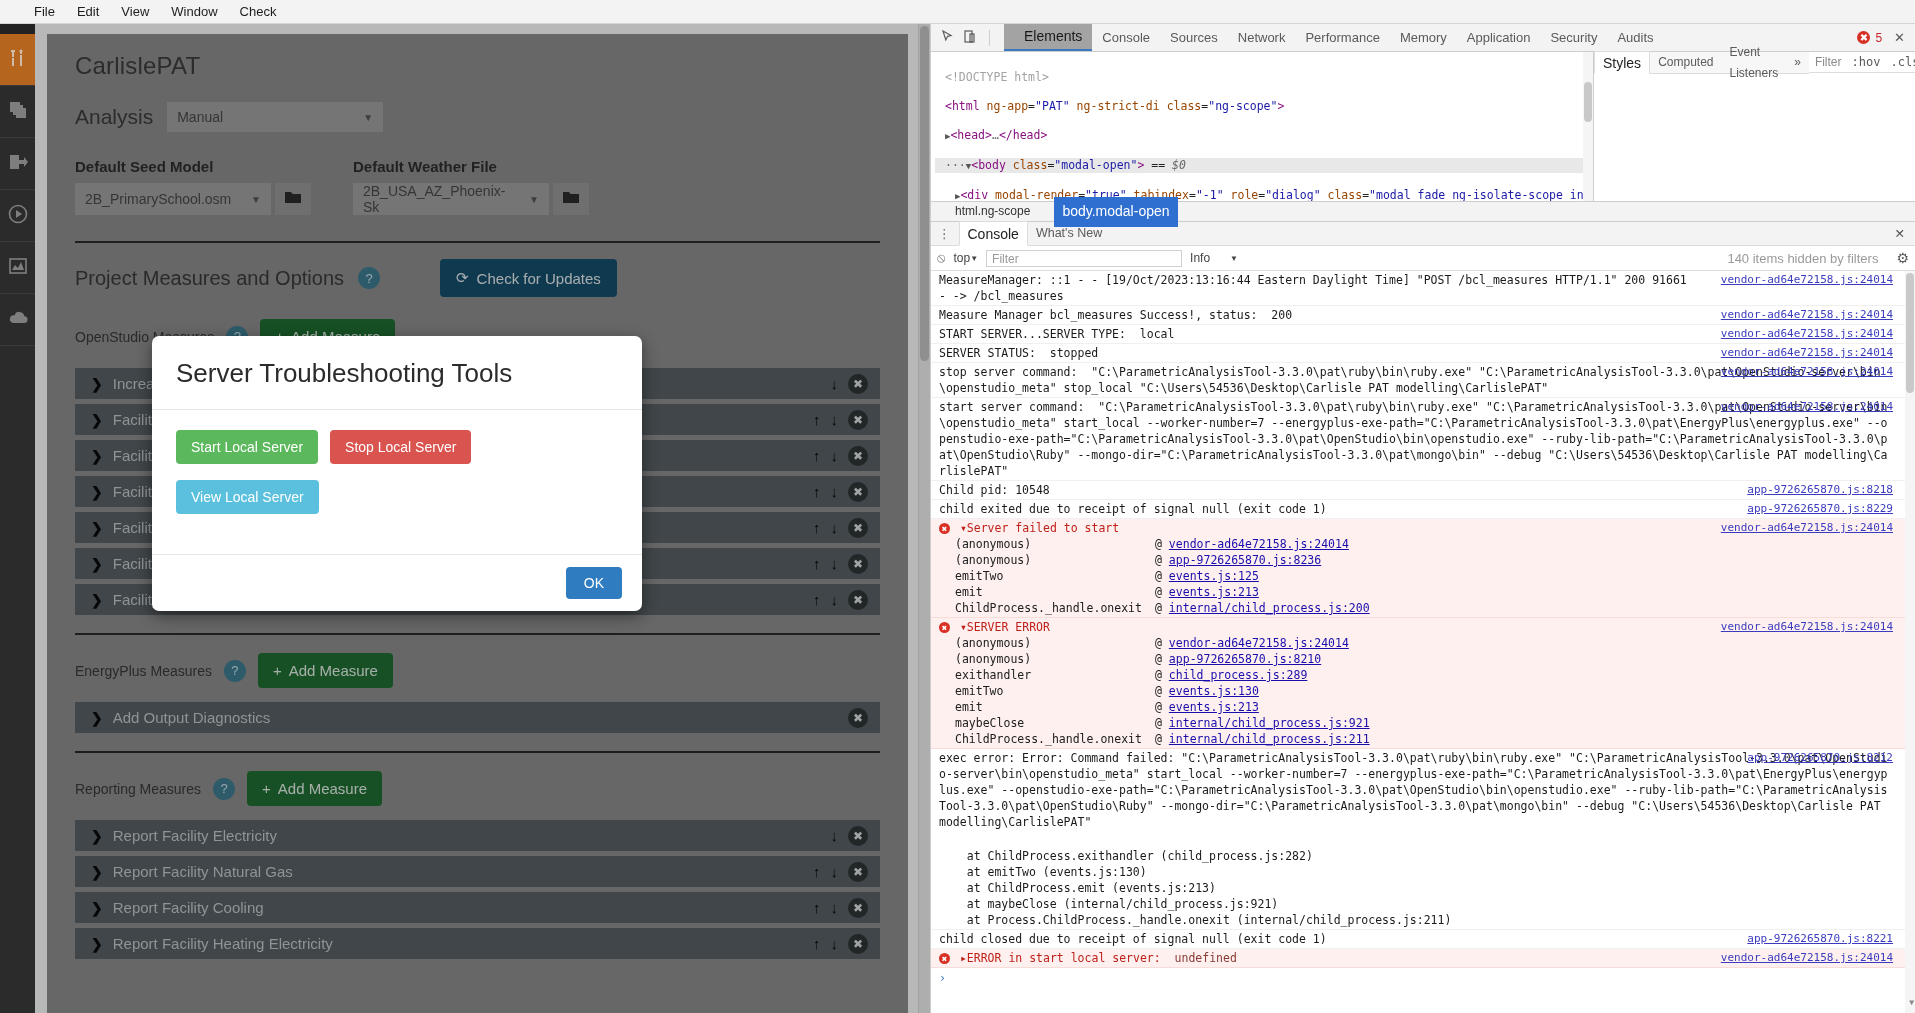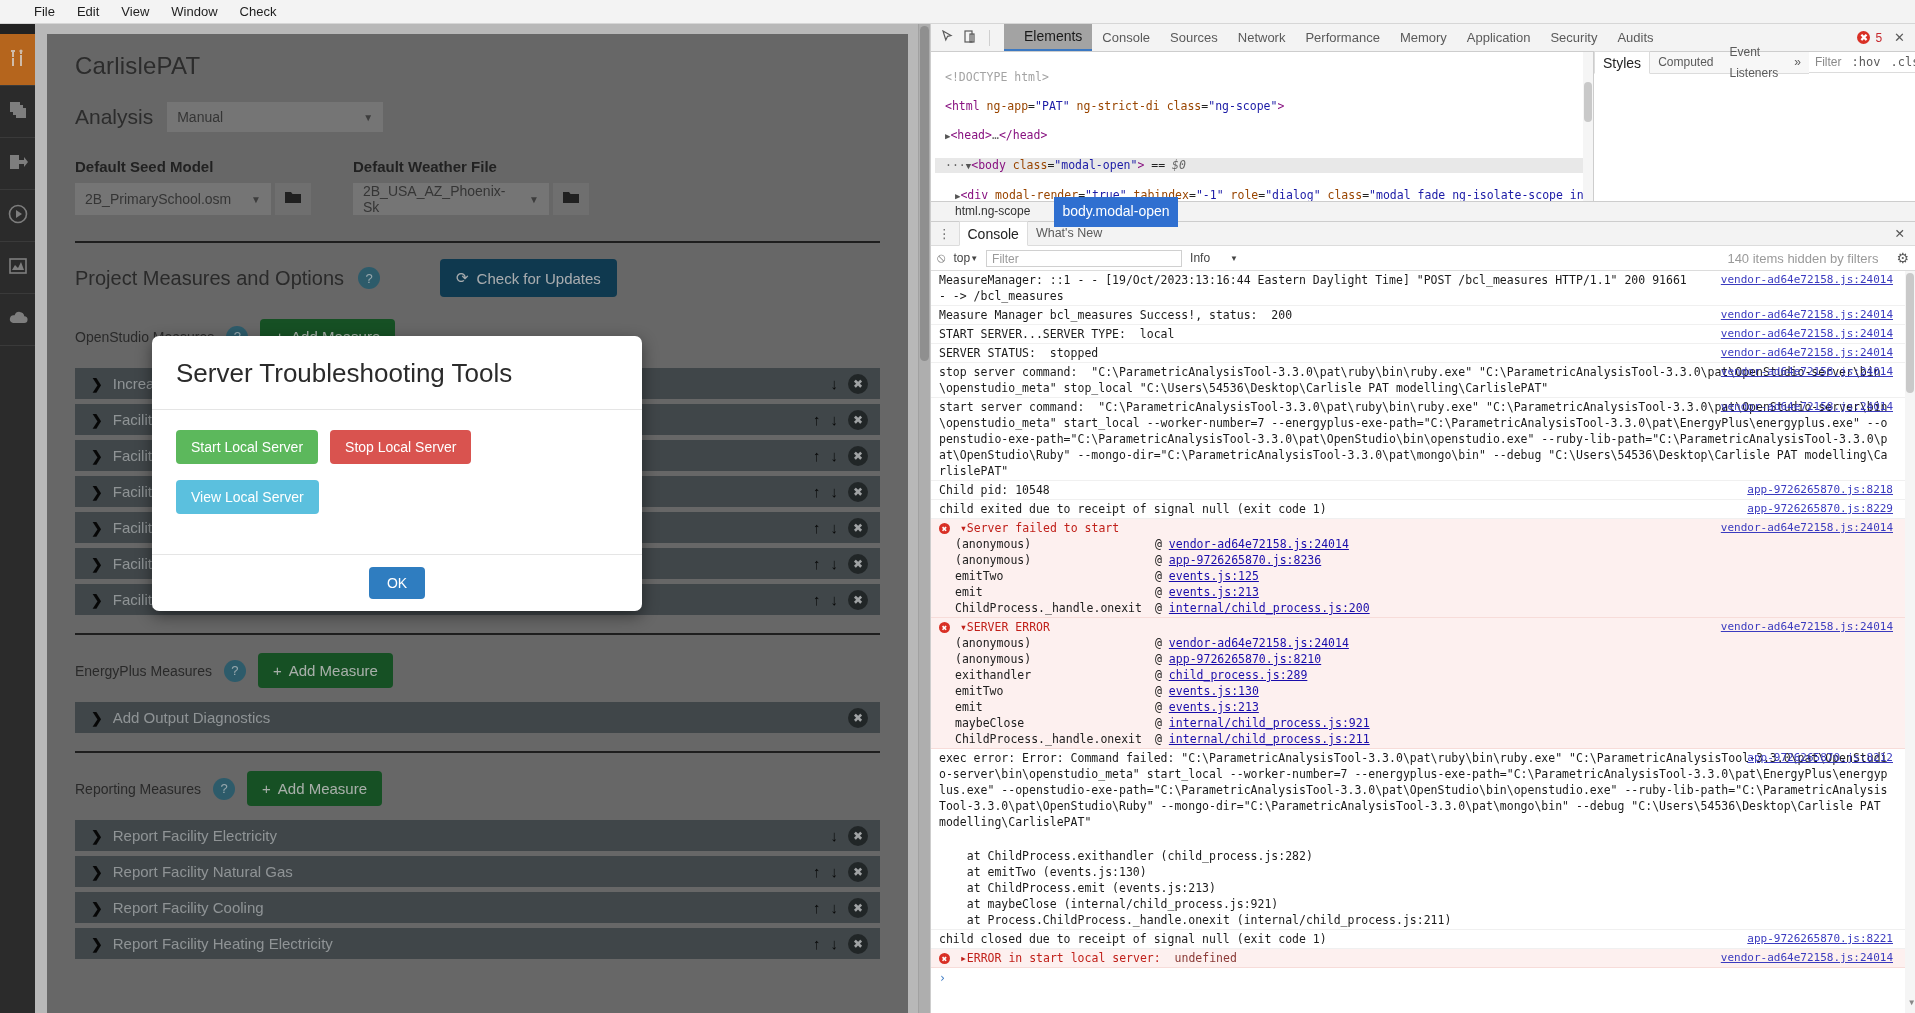--- a/index.html
+++ b/index.html
@@ -110,21 +110,21 @@
   .modal-backdrop { position: absolute; inset: 0; background: rgba(0,0,0,0.28); }
   .modal {
     position: absolute; left: 117px; top: 312px; width: 490px; background: #fff;
     box-shadow: 0 5px 16px rgba(0,0,0,.45); border-radius: 7px; overflow: hidden;
   }
   .modal-header { padding: 22px 24px 20px 24px; border-bottom: 1px solid #e5e5e5; }
   .modal-title { font-size: 26px; color: #2b2b2b; font-weight: 400; }
   .modal-body { padding: 20px 24px 24px 24px; }
   .mbtn { border: none; color: #fff; font-size: 14px; padding: 9px 15px; border-radius: 4px; cursor: pointer; }
   .mrow { display: flex; gap: 12px; margin-bottom: 16px; }
-  .modal-footer { border-top: 1px solid #e5e5e5; padding: 12px 20px; display: flex; justify-content: center; }
+  .modal-footer { border-top: 1px solid #e5e5e5; padding: 12px 20px; display: flex; justify-content: flex-end; }
   .btn-ok { background: #2f7dc0; color: #fff; border: none; font-size: 14px; padding: 8px 18px; border-radius: 4px; cursor: pointer; }
 
   
   .devtools { flex: 1 1 auto; display: flex; flex-direction: column; background: #fff; border-left: 1px solid #cdcdcd; min-width: 0; }
   .dt-tabbar {
     height: 28px; flex: 0 0 28px; display: flex; align-items: center;
     background: #f3f3f3; border-bottom: 1px solid #cdcdcd; font-size: 13px; color: #5a5a5a;
   }
   .dt-icons { display: flex; align-items: center; gap: 9px; padding: 0 10px; }
   .dt-sep { width: 1px; height: 16px; background: #cfcfcf; margin: 0 4px; }

